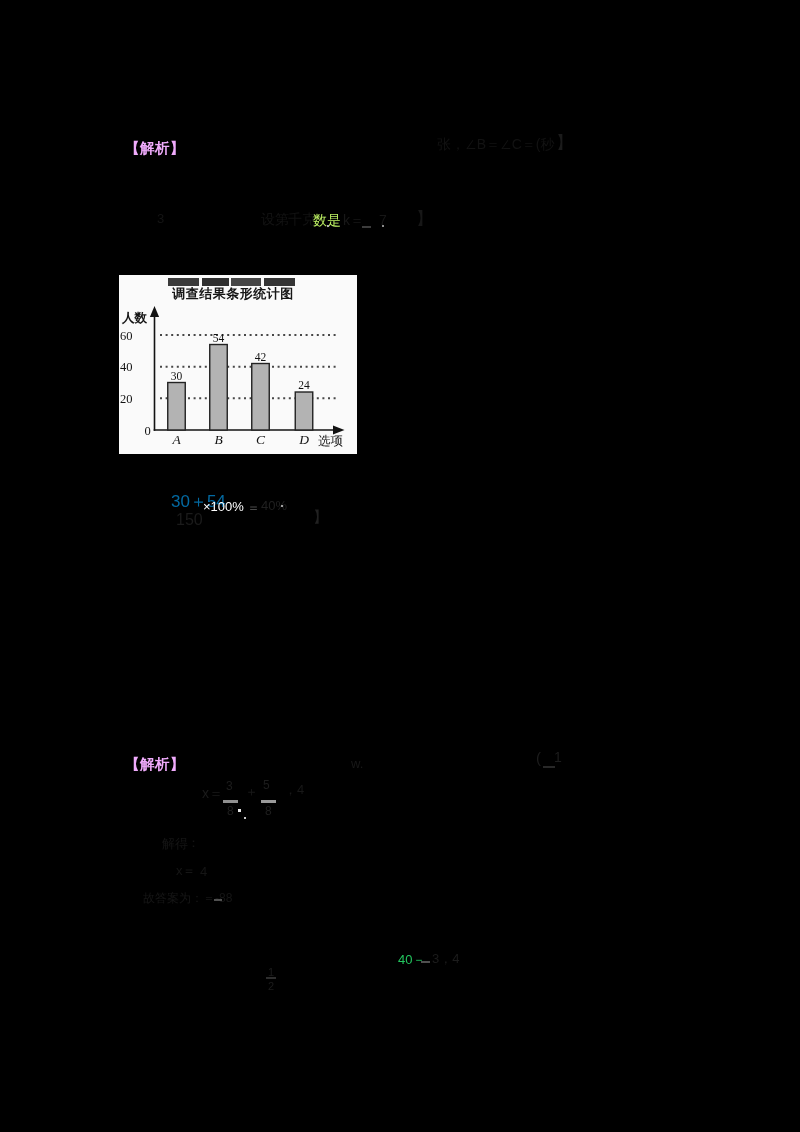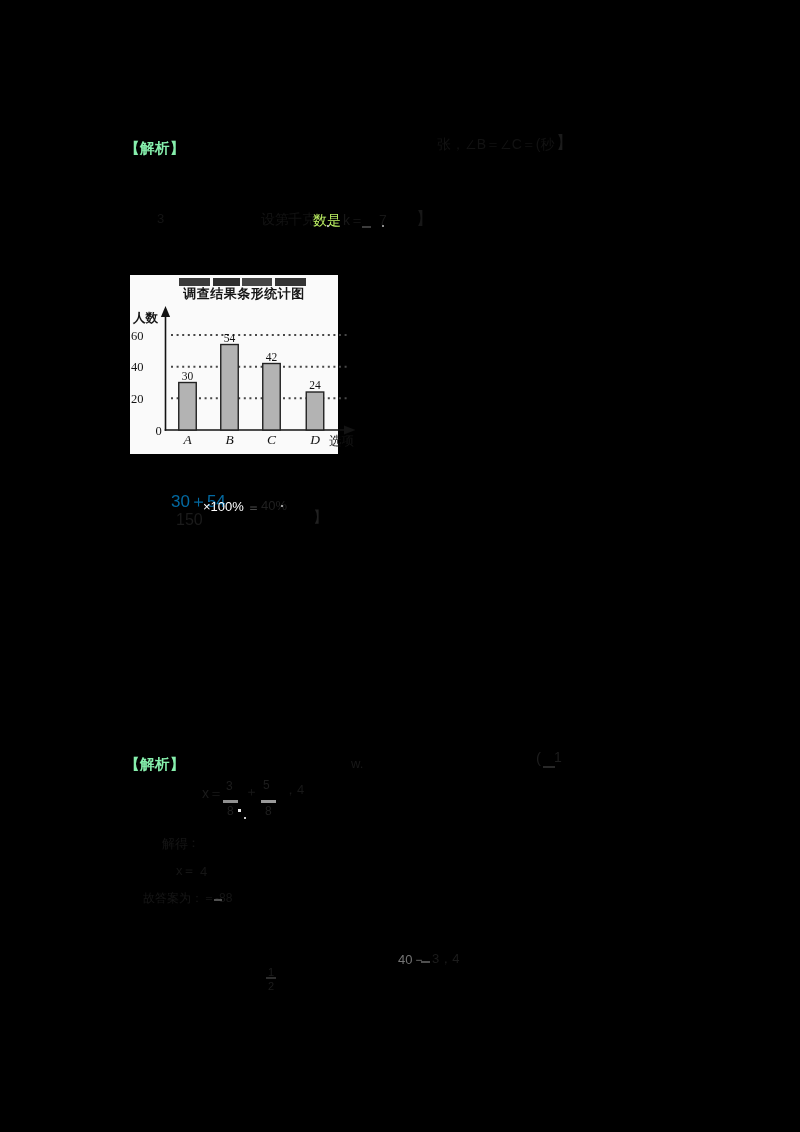--- a/index.html
+++ b/index.html
@@ -1,31 +1,30 @@
 <!DOCTYPE html>
 <html><head>
 <meta charset="utf-8">
 <style>
   html,body{margin:0;padding:0;background:#000;}
   .page{
     position:relative;width:800px;height:1132px;background:#000;overflow:hidden;
     font-family:"Liberation Sans",sans-serif;
   }
   .blue-header{
-    position:absolute;font-size:14.5px;font-weight:bold;color:#86efac;
+    position:absolute;font-size:14.5px;font-weight:bold;color:#f0abfc;
     letter-spacing:0.5px;white-space:nowrap;
   }
   #blue-header-1{left:125px;top:139px;}
   #blue-header-2{left:125px;top:755px;}
   .fmark{position:absolute;white-space:nowrap;line-height:1.15;font-family:"Liberation Sans",sans-serif;}
   .fmark-rect{position:absolute;}
   .chart-panel{
-    position:absolute;left:119px;top:275px;width:208px;height:179px;
+    position:absolute;left:119px;top:275px;width:238px;height:179px;
     background:#fafafa;
-    margin-left:11px;
   }
   .chart-title{
     position:absolute;left:40px;top:10px;width:148px;text-align:center;
     font-size:13px;font-weight:bold;color:#161616;letter-spacing:0.5px;
     font-family:"Liberation Sans",sans-serif;white-space:nowrap;
   }
   .artifact{position:absolute;height:8px;top:3px;}
   #chart-svg{position:absolute;left:0;top:24px;}
 </style>
 </head>
@@ -74,21 +73,21 @@
       <span class="fmark" style="left: 284px; top: 783px; font-size: 13px; color: rgb(24, 24, 24);">，4</span>
       <span class="fmark" style="left: 162px; top: 837px; font-size: 13px; color: rgb(21, 21, 21);">解得</span>
       <span class="fmark" style="left: 187px; top: 836px; font-size: 13px; color: rgb(20, 20, 20);">：</span>
       <span class="fmark" style="left: 176px; top: 864px; font-size: 13px; color: rgb(22, 22, 22);">x＝</span>
       <span class="fmark" style="left: 200px; top: 865px; font-size: 13px; color: rgb(21, 21, 21);">4</span>
       <span class="fmark" style="left: 143px; top: 892px; font-size: 12px; color: rgb(22, 22, 22);">故答案为：＝-88</span>
       <div class="fmark-rect" style="left: 214px; top: 899px; width: 8px; height: 2px; background: rgb(80, 80, 80);"></div>
       <span class="fmark" style="left: 268px; top: 966px; font-size: 11px; color: rgb(28, 28, 28);">1</span>
       <div class="fmark-rect" style="left: 266px; top: 977px; width: 10px; height: 2px; background: rgb(46, 46, 46);"></div>
       <span class="fmark" style="left: 268px; top: 980px; font-size: 11px; color: rgb(28, 28, 28);">2</span>
-      <span class="fmark" style="left: 398px; top: 953px; font-size: 13px; color: #737373;">40－</span>
+      <span class="fmark" style="left: 398px; top: 953px; font-size: 13px; color: #22c55e;">40－</span>
       <div class="fmark-rect" style="left: 421px; top: 961px; width: 9px; height: 2px; background: rgb(79, 79, 79);"></div>
       <span class="fmark" style="left: 432px; top: 952px; font-size: 13px; color: rgb(28, 28, 28);">3，4</span>
     </div>
 
   <div class="chart-panel">
     <div id="artifact-layer">
         <div class="artifact" style="left: 49px; width: 31px; background: rgb(59, 59, 59);"></div>
         <div class="artifact" style="left: 83px; width: 27px; background: rgb(47, 47, 47);"></div>
         <div class="artifact" style="left: 112px; width: 30px; background: rgb(70, 70, 70);"></div>
         <div class="artifact" style="left: 145px; width: 31px; background: rgb(52, 52, 52);"></div>

